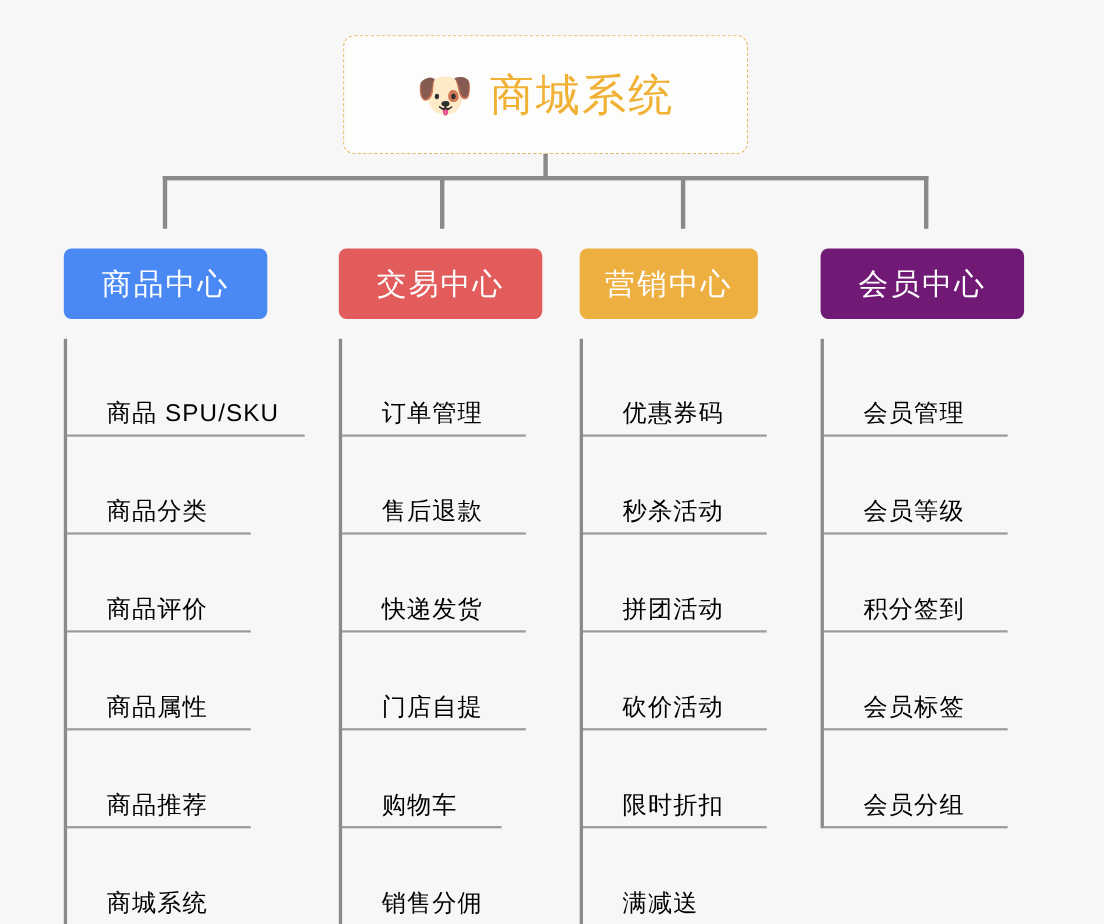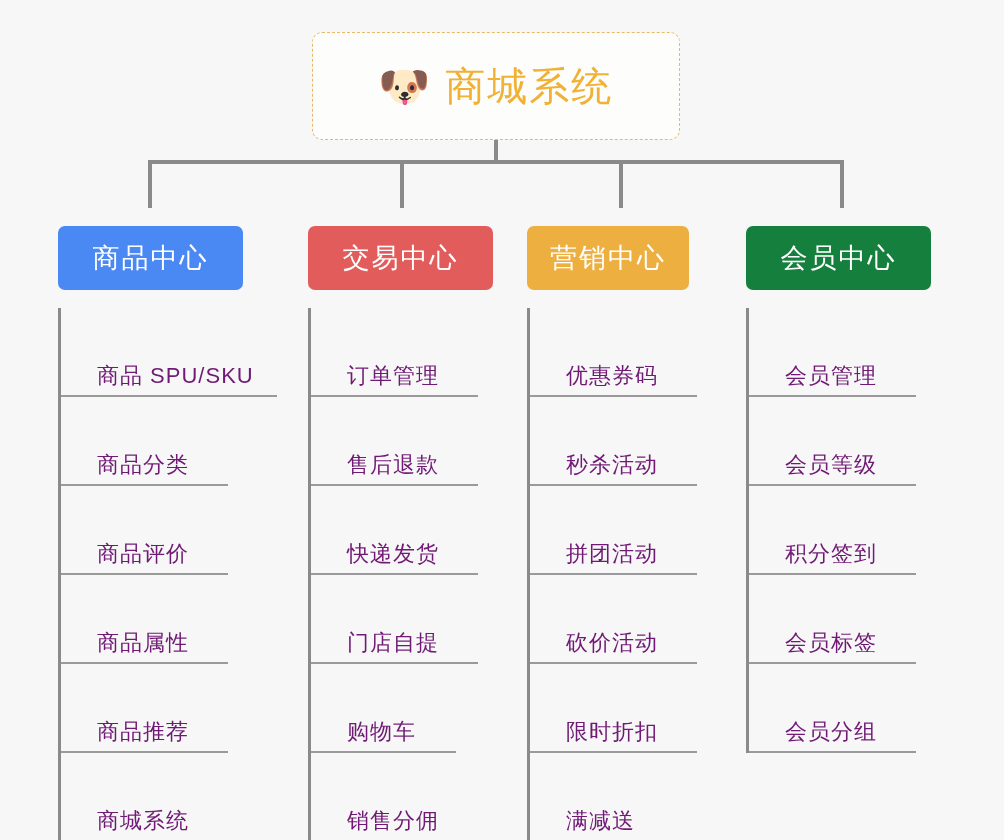--- a/index.html
+++ b/index.html
@@ -103,21 +103,21 @@
     height: 89px;
     display: flex;
     align-items: flex-end;
     box-sizing: border-box;
   }
   .leaf-label {
     display: inline-block;
     position: relative;
     left: 22px;
     font-size: 22px;
-    color: #701a75;
+    color: #000000;
     white-space: nowrap;
     padding-bottom: 6px;
     letter-spacing: 1px;
   }
   .leaf-rule {
     position: absolute;
     left: -14px;
     bottom: 0;
     height: 2px;
     background: #9a9a9a;
@@ -222,21 +222,21 @@
             <span class="leaf-label">限时折扣</span>
             <span class="leaf-rule" style="width: 167px;"></span>
           </div>
           <div class="leaf-item">
             <span class="leaf-label">满减送</span>
             <span class="leaf-rule" style="width: 145px;"></span>
           </div>
         </div>
       </div>
       <div class="column" style="left: 746px; width: 185px;">
-        <div class="cat-header" style="background: #15803d; width: 185px;">会员中心</div>
+        <div class="cat-header" style="background: #701a75; width: 185px;">会员中心</div>
         <div class="leaf-list" style="border-left-color: rgb(138, 138, 138);">
           <div class="leaf-item">
             <span class="leaf-label">会员管理</span>
             <span class="leaf-rule" style="width: 167px;"></span>
           </div>
           <div class="leaf-item">
             <span class="leaf-label">会员等级</span>
             <span class="leaf-rule" style="width: 167px;"></span>
           </div>
           <div class="leaf-item">

